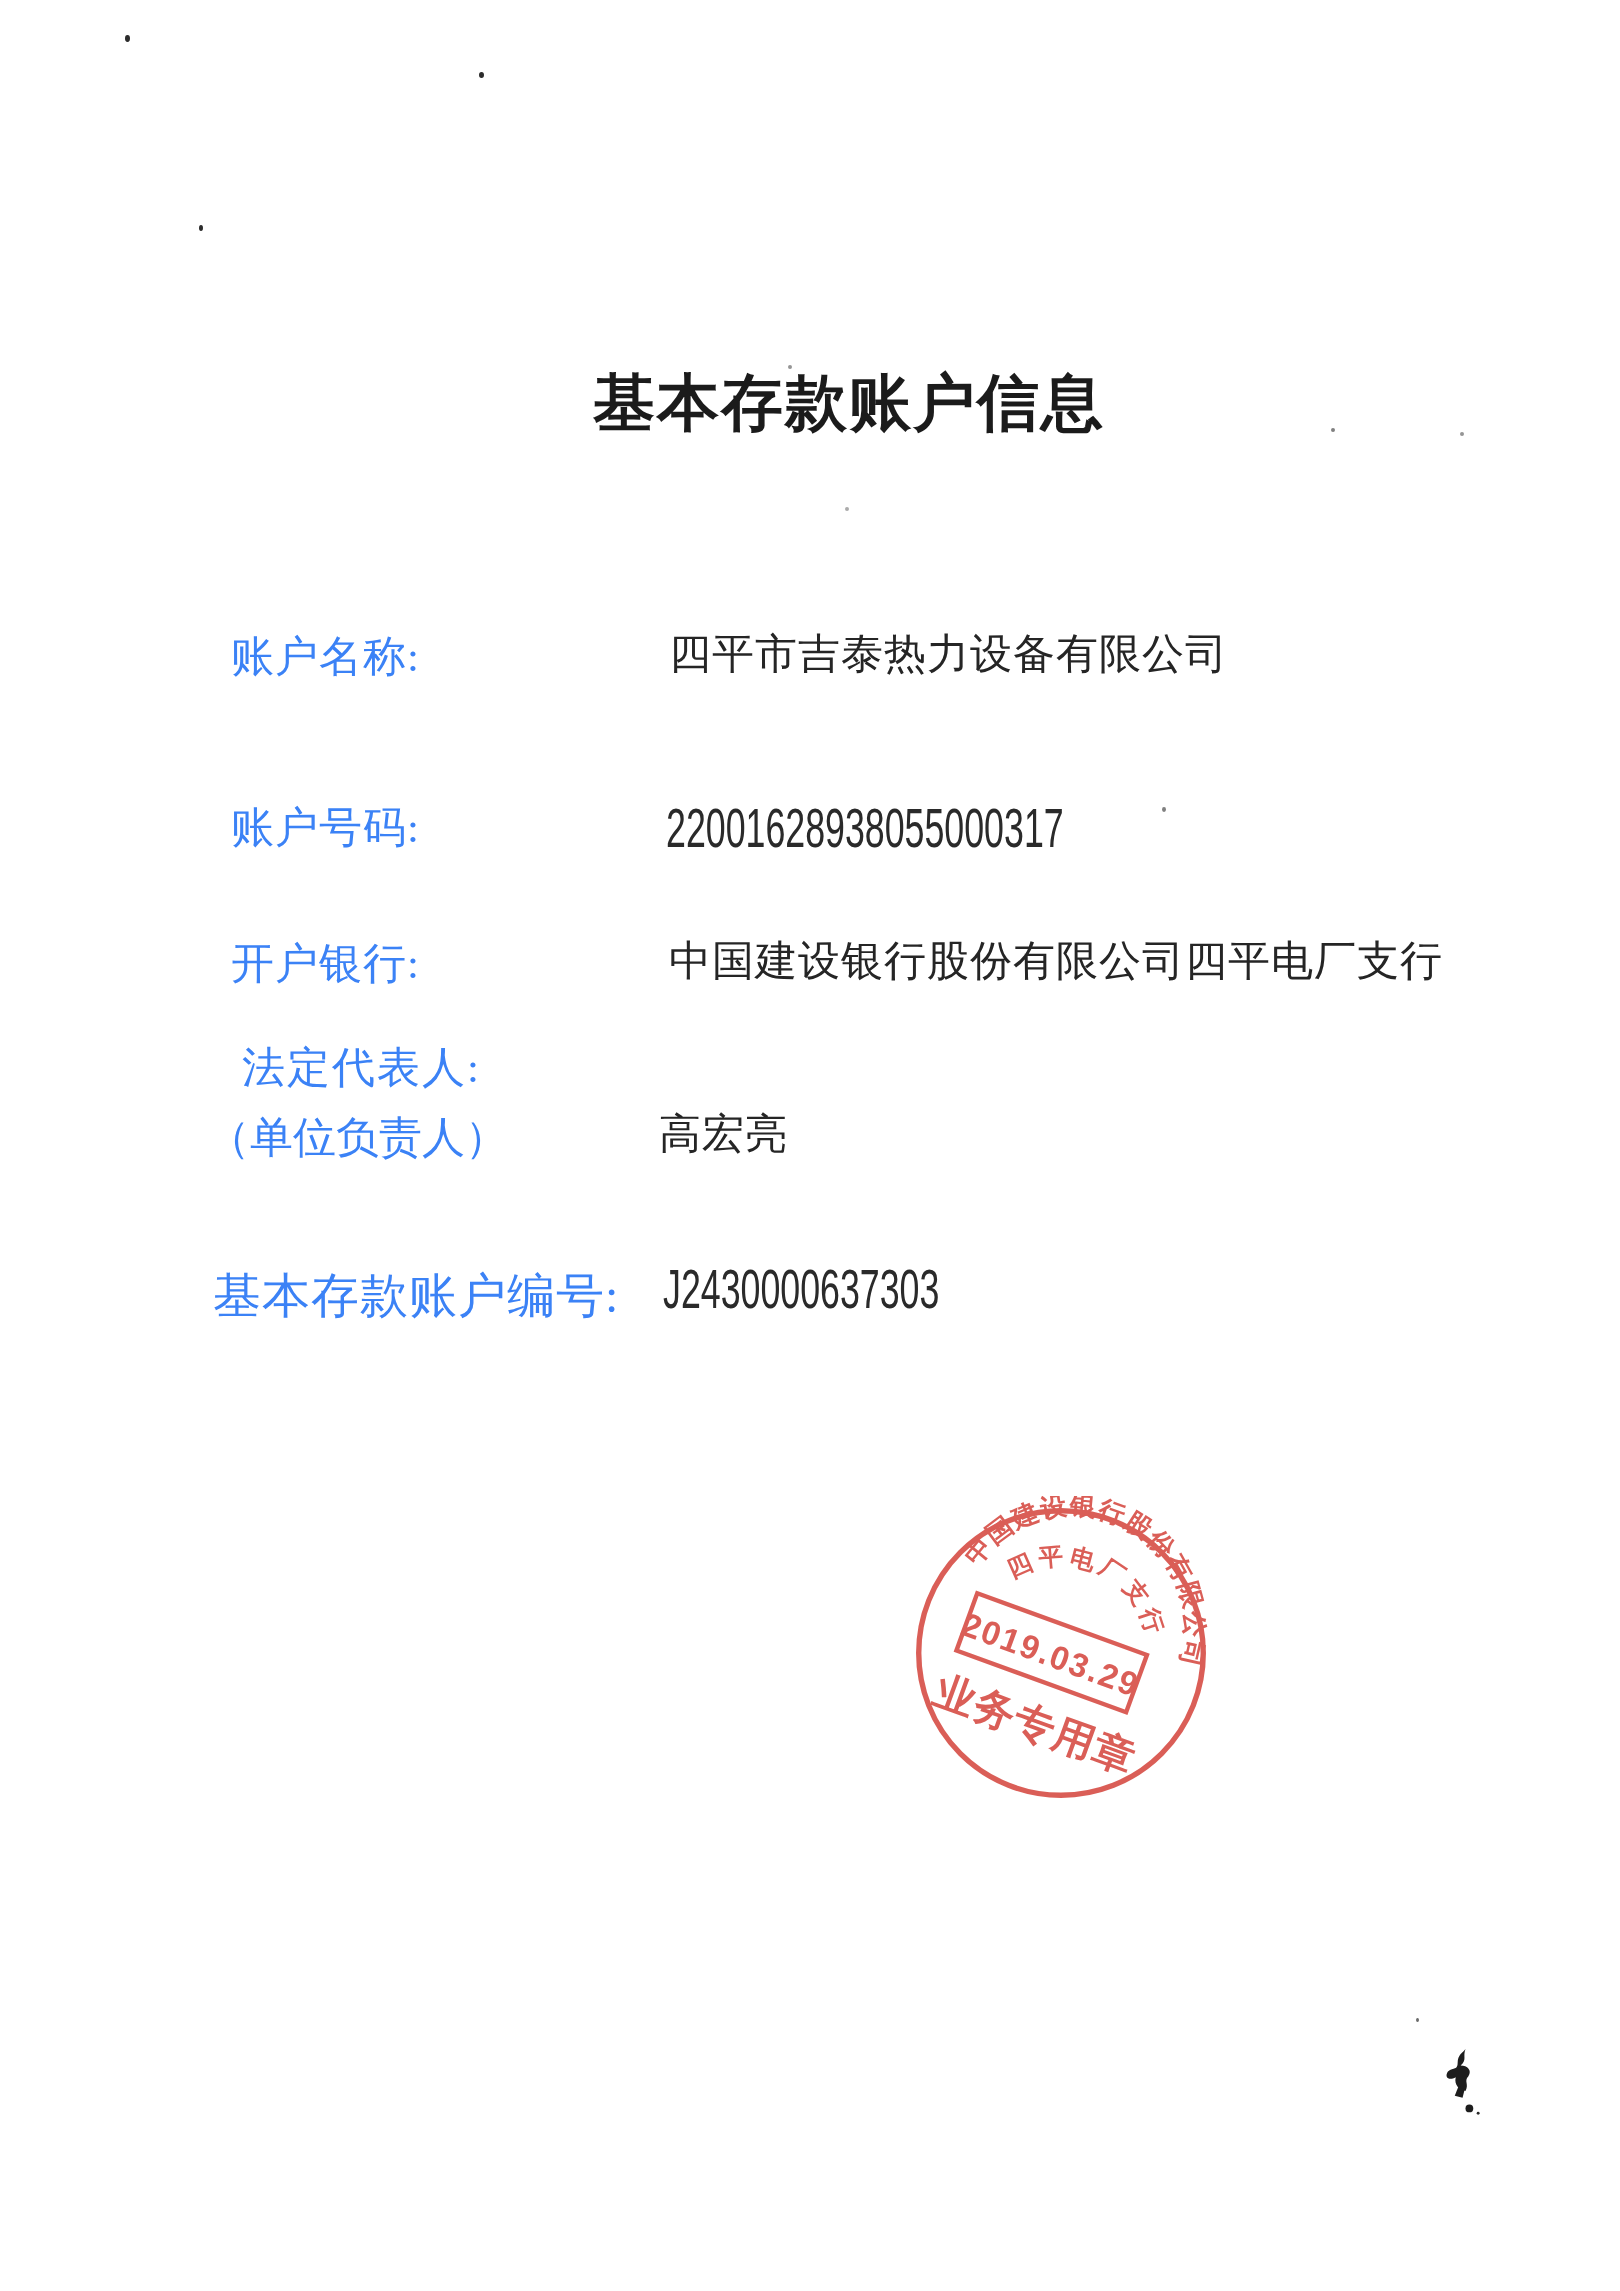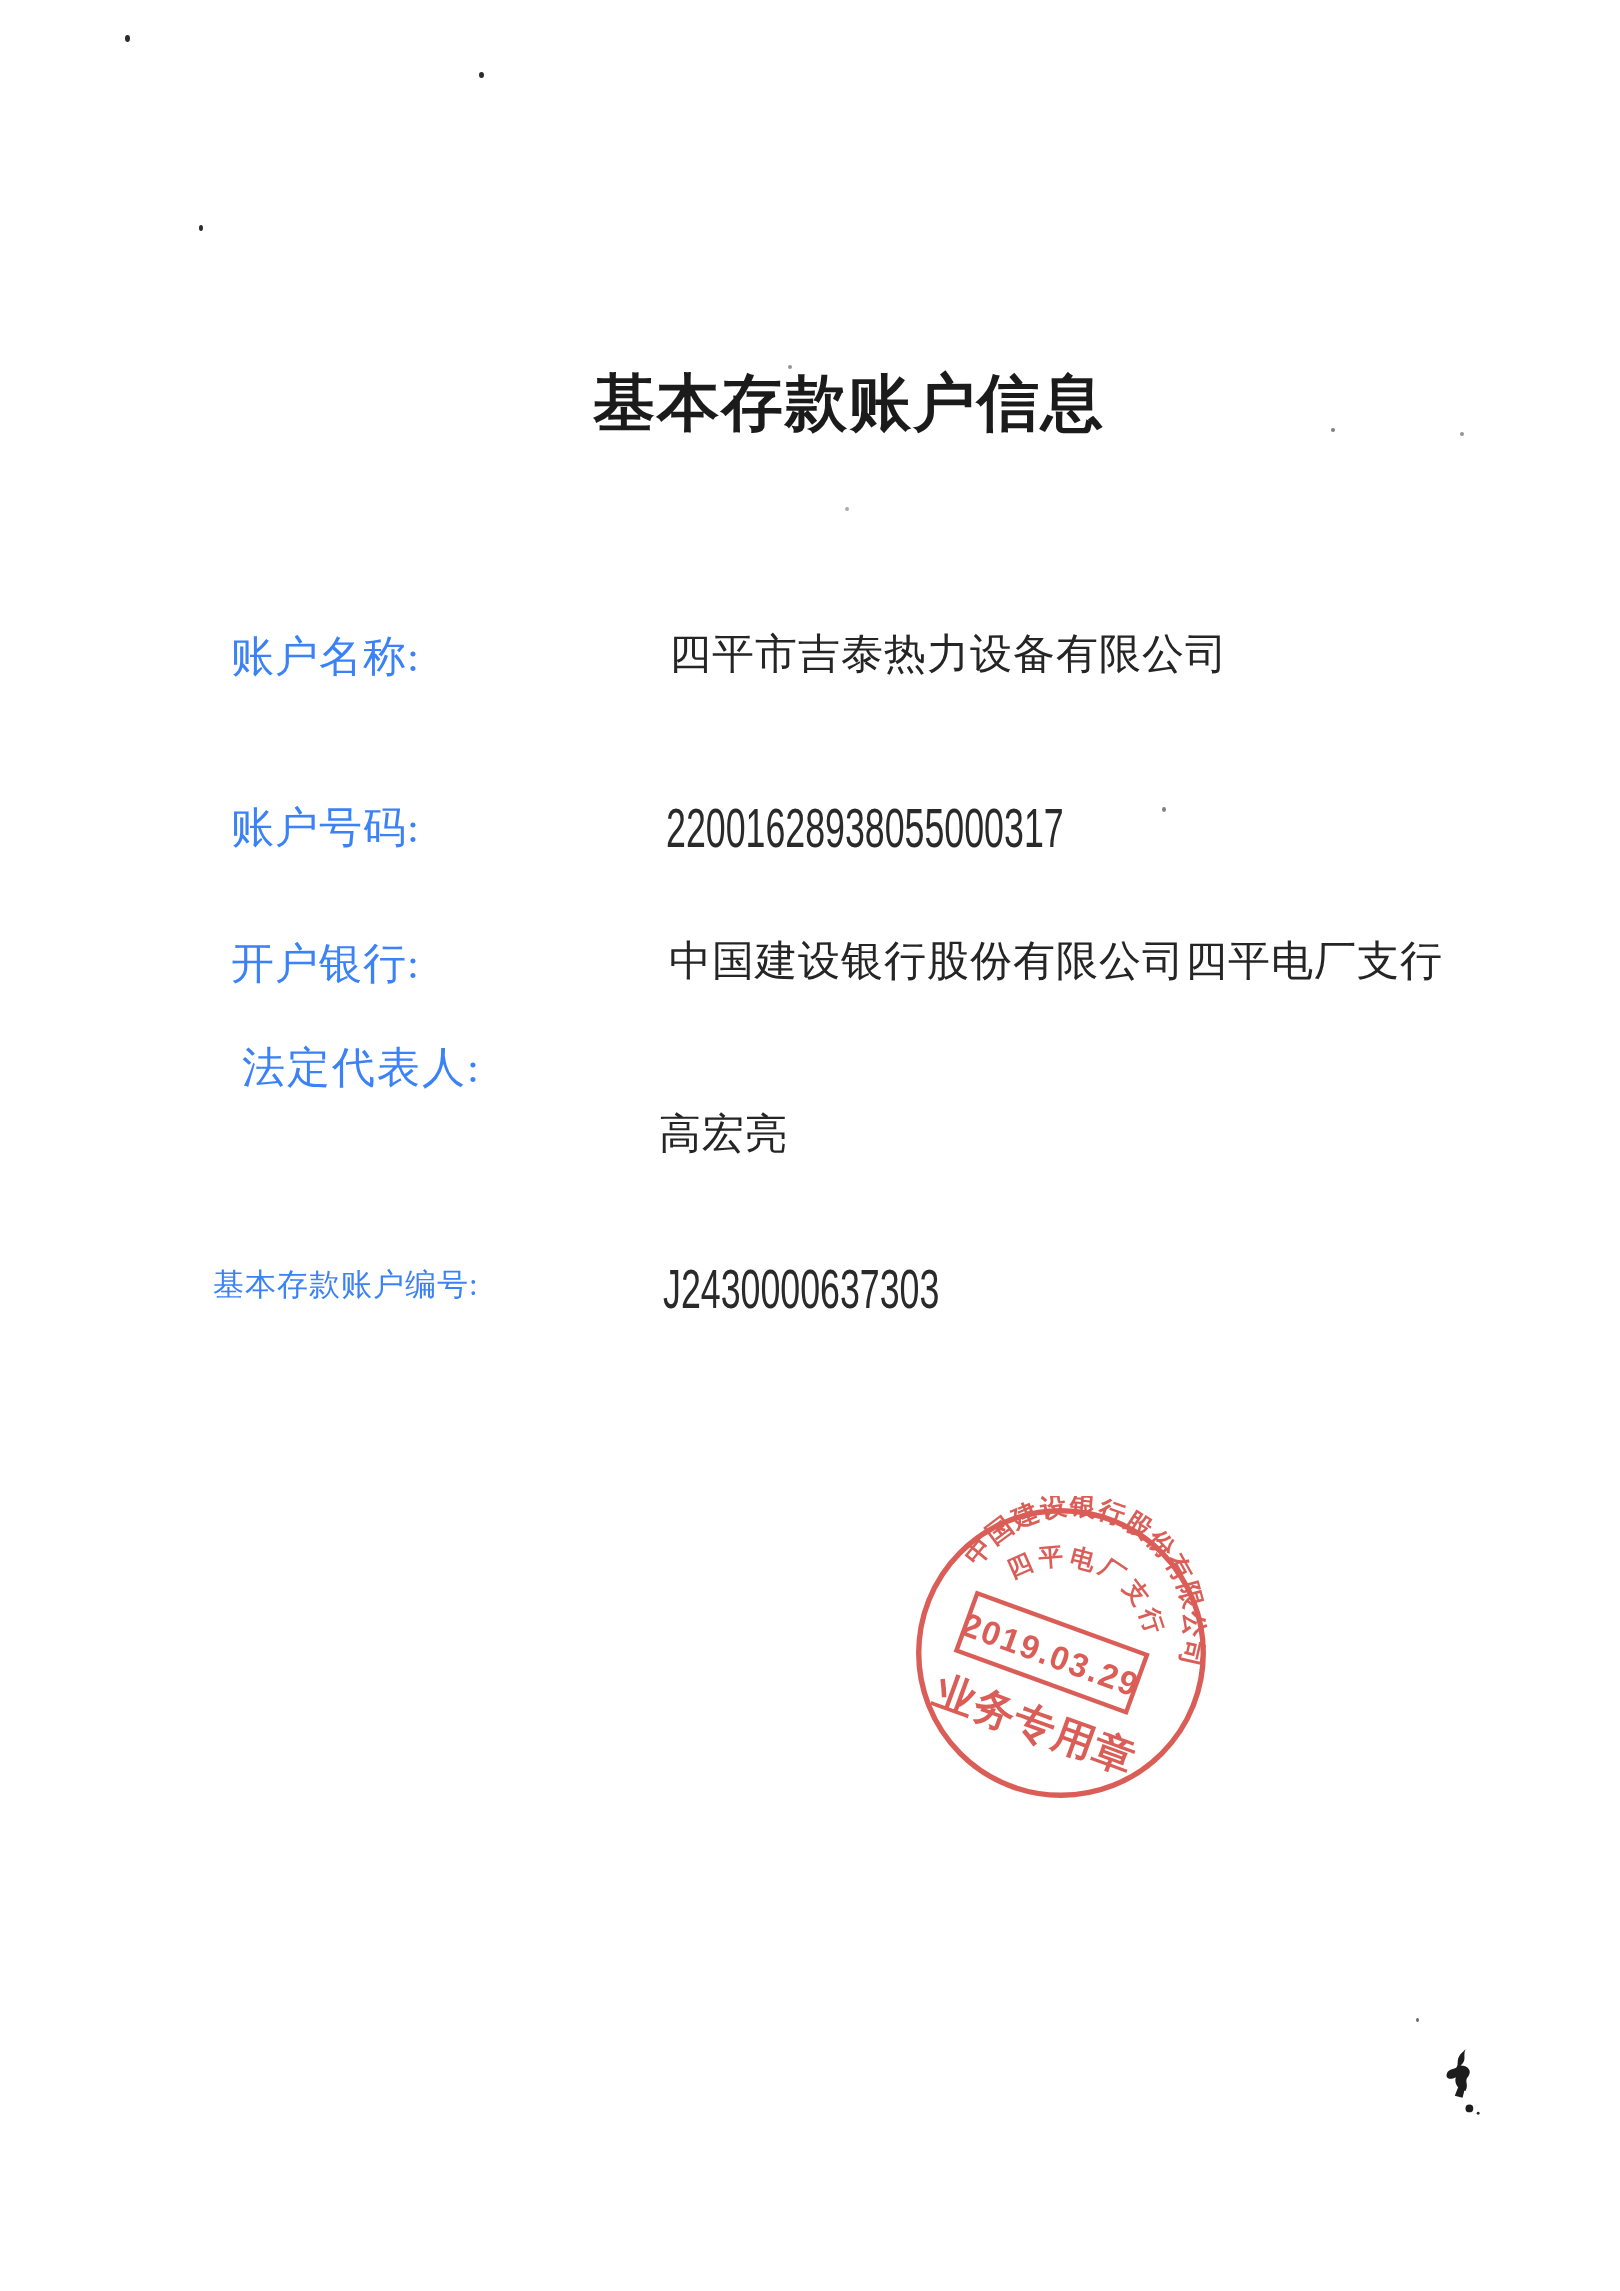--- a/index.html
+++ b/index.html
@@ -46,21 +46,21 @@
   
   .r1-label { left: 231px; top: 628px; }
   .r1-value { left: 669px; top: 626px; }
   .r2-label { left: 231px; top: 799px; }
   .r2-value { left: 666px; top: 796px; }
   .r3-label { left: 231px; top: 935px; }
   .r3-value { left: 669px; top: 933px; font-family: Liberation Mono, monospace; }
   .r4-label1 { left: 242px; top: 1039px; letter-spacing: 2px; }
   .r4-label2 { left: 207px; top: 1109px; letter-spacing: 0px; }
   .r4-value { left: 659px; top: 1074px; margin-top: 32px; }
-  .r5-label { left: 213px; top: 1264px; font-size: 31px; }
+  .r5-label { left: 213px; top: 1264px; font-size: 48px; }
   .r5-value { left: 663px; top: 1257px; }
 
   
   .date-line {
     left: 926px; top: 1733px;
     width: 482px; height: 49px;
     mix-blend-mode: multiply;
     z-index: 3;
   }
   .date-tok {
@@ -113,20 +113,21 @@
   <div class="abs label r1-label">账户名称:</div>
   <div class="abs value r1-value">四平市吉泰热力设备有限公司</div>
 
   <div class="abs label r2-label">账户号码:</div>
   <div class="abs num r2-value">22001628938055000317</div>
 
   <div class="abs label r3-label">开户银行:</div>
   <div class="abs value r3-value">中国建设银行股份有限公司四平电厂支行</div>
 
   <div class="abs label r4-label1">法定代表人:</div>
+  <div class="abs label r4-label2">（单位负责人）</div>
   <div class="abs value r4-value">高宏亮</div>
 
   <div class="abs label r5-label">基本存款账户编号:</div>
   <div class="abs num r5-value">J2430000637303</div>
 
   <svg class="abs stamp" viewBox="0 0 320 320" xmlns="http://www.w3.org/2000/svg">
     <defs>
       <path id="ringArc" d="M 47.6,132.2 A 115,115 0 1 1 274.9,156" fill="none"></path>
       <path id="branchArc" d="M 82.1,115 A 90,90 0 0 1 243.4,126.3" fill="none"></path>
     </defs>

